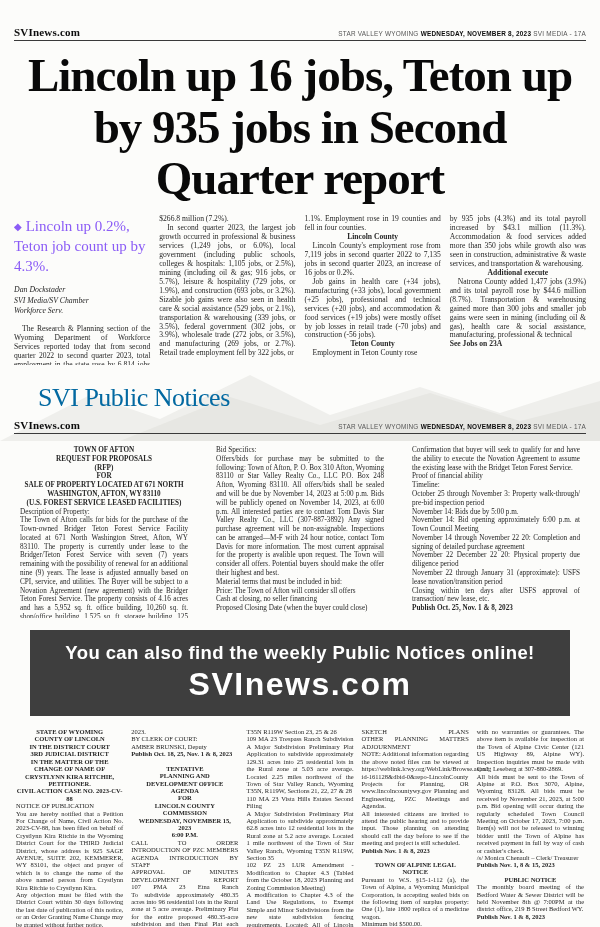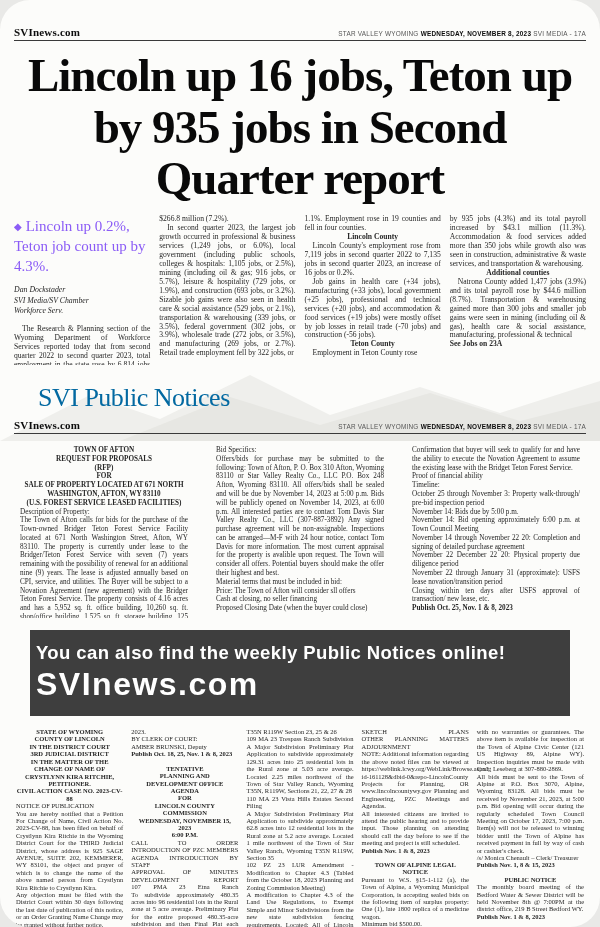--- a/index.html
+++ b/index.html
@@ -1,17 +1,17 @@
 <!DOCTYPE html>
 <html><head>
 <meta charset="utf-8">
 <style>
   html,body{margin:0;padding:0;background:#e9e9e7;}
   .page{position:relative;width:600px;height:927px;margin:0 auto;background:#fcfcfa;
-        font-family:"Liberation Serif","DejaVu Serif",serif;color:#1c1c1c;overflow:hidden;border-radius:30px;}
+        font-family:"Liberation Serif","DejaVu Serif",serif;color:#1c1c1c;overflow:hidden;}
   .inner{padding:26px 14px 0;}
 
   
   .masthead{display:flex;justify-content:space-between;align-items:baseline;
             border-bottom:1.2px solid #3a3a3a;padding-bottom:2px;}
   .mast-site{font-weight:bold;font-size:11px;letter-spacing:.2px;color:#0d0d0d;}
   .mast-date{font-family:"Liberation Sans",sans-serif;font-size:6.4px;color:#555;letter-spacing:.25px;}
   .mast-date .dt{font-weight:bold;color:#0b0b0b;}
 
   
@@ -41,21 +41,21 @@
   .pn-bg{position:absolute;left:-14px;top:-6px;width:600px;height:74px;z-index:0;}
   .pn-title{position:relative;z-index:1;font-size:26px;font-weight:normal;letter-spacing:-.5px;
             color:#0369a1;padding:10px 0 0 24px;}
   .pn-masthead{position:relative;z-index:1;margin-top:6px;}
 
   
   .notices{display:flex;gap:28px;height:172px;overflow:hidden;margin:9px 6px 0;}
   .ncol{flex:1;min-width:0;font-size:7.2px;line-height:1.22;color:#262626;}
 
   
-  .banner{margin:12px 16px 12px;background:#3e3e3e;color:#fff;text-align:left;
+  .banner{margin:12px 16px 12px;background:#3e3e3e;color:#fff;text-align:center;
           padding:12px 6px 13px;font-family:"Liberation Sans",sans-serif;}
   .banner-l1{font-size:18.5px;font-weight:bold;letter-spacing:.4px;}
   .banner-l2{font-size:32px;font-weight:bold;letter-spacing:1.5px;margin-top:2px;}
 
   
   .bottom{display:flex;gap:8px;height:306px;overflow:hidden;margin:10px 2px 0;}
   .bcol{flex:1;min-width:0;font-size:6.5px;line-height:1.14;color:#262626;}
 </style>
 </head>
 <body>
@@ -93,21 +93,21 @@
       <div class="acol">
           <p class="blk b">1.1%. Employment rose in 19 counties and fell in four counties.</p>
           <p class="blk hc">Lincoln County</p>
           <p class="blk bi">Lincoln County's employment rose from 7,119 jobs in second quarter 2022 to 7,135 jobs in second quarter 2023, an increase of 16 jobs or 0.2%.</p>
           <p class="blk bi">Job gains in health care (+34 jobs), manufacturing (+33 jobs), local government (+25 jobs), professional and technical services (+20 jobs), and accommodation &amp; food services (+19 jobs) were mostly offset by job losses in retail trade (-70 jobs) and construction (-56 jobs).</p>
           <p class="blk hc">Teton County</p>
           <p class="blk bi">Employment in Teton County rose</p>
         </div>
       <div class="acol">
           <p class="blk b">by 935 jobs (4.3%) and its total payroll increased by $43.1 million (11.3%). Accommodation &amp; food services added more than 350 jobs while growth also was seen in construction, administrative &amp; waste services, and transportation &amp; warehousing.</p>
-          <p class="blk hc">Additional counties</p>
+          <p class="blk hc">Additional execute</p>
           <p class="blk bi">Natrona County added 1,477 jobs (3.9%) and its total payroll rose by $44.6 million (8.7%). Transportation &amp; warehousing gained more than 300 jobs and smaller job gains were seen in mining (including oil &amp; gas), health care &amp; social assistance, manufacturing, professional &amp; technical</p>
           <p class="blk hr2">See Jobs on 23A</p>
         </div>
     </div>
 
     <div class="pn-head">
       <svg class="pn-bg" viewBox="0 0 600 74" preserveAspectRatio="none">
         <polygon points="0,74 90,28 160,52 250,8 330,48 420,20 500,46 600,14 600,74" fill="#efefec"></polygon>
         <polygon points="120,74 230,30 320,58 430,26 520,54 600,34 600,74" fill="#e7e7e3"></polygon>
       </svg>

